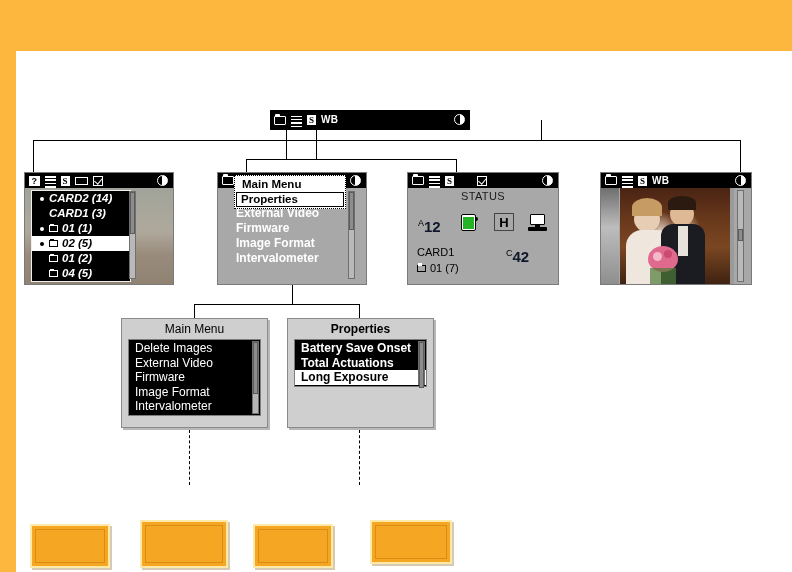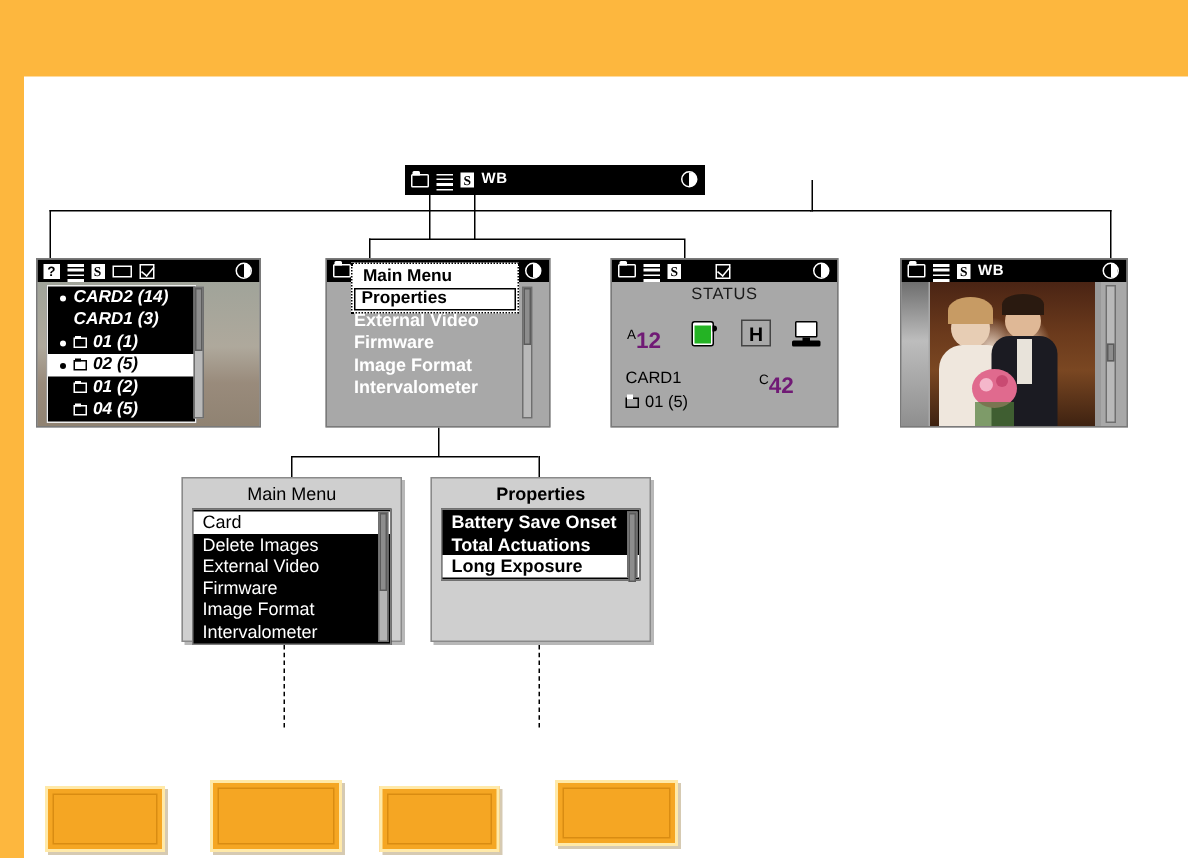--- a/index.html
+++ b/index.html
@@ -173,21 +173,21 @@
     font-size: 12px; font-weight: bold;
     color: #fff; line-height: 15px;
     white-space: nowrap;
   }
 
   
   .status-title {
     text-align: center; font-size: 11px; color: #1a1a1a;
     margin-top: 2px; letter-spacing: .4px;
   }
-  .st-num { font-size: 15px; font-weight: bold; color: #701a75; }
+  .st-num { font-size: 15px; font-weight: bold; color: #0f172a; }
   .st-sup { font-size: 9px; vertical-align: super; color: #000; }
   .st-small { font-size: 11px; color: #000; }
   .battery {
     width: 15px; height: 17px;
     border: 1.5px solid #000; border-radius: 2px;
     position: relative; background: #fff;
   }
   .battery .fill {
     position: absolute; left: 1px; right: 1px; bottom: 1px;
     height: 12px; background: #24b324;
@@ -435,21 +435,21 @@
       </div>
       <div style="position:absolute; left:86px; top:23px;" class="hbox">H</div>
       <div style="position:absolute; left:120px; top:24px;" class="computer">
         <div class="scr"></div>
           <div class="neck"></div>
           <div class="base"></div>
       </div>
       <div class="st-small" style="position:absolute; left:9px; top:56px;">CARD1</div>
       <div style="position:absolute; left:9px; top:72px; display:flex; align-items:center; gap:3px;">
         <span class="fold" style="border-color:#000;"></span>
-        <span class="st-small">01 (5)</span>
+        <span class="st-small">01 (7)</span>
       </div>
       <div style="position:absolute; left:98px; top:58px;">
         <span class="st-sup">C</span><span class="st-num">42</span>
       </div>
     </div>
   </div>
 
   <div class="panel" style="left:600px; top:172px; width:152px; height:113px;">
     <div class="titlebar">
       <span class="ic ic-folder"></span>
@@ -483,21 +483,20 @@
       <div style="position:absolute; left:129px; top:0; width:4px; height:98px; background:#9a9a9a;"></div>
       <div class="lcd-scroll" style="left:136px; top:2px; height:92px;">
         <div class="thumb" style="top:38px; height:12px;"></div>
       </div>
     </div>
   </div>
 
   <div class="dlg" style="left:121px; top:318px; width:147px; height:110px;">
     <div class="dlg-title">Main Menu</div>
     <div class="dlg-list">
-      <div class="drow sel">Card</div>
       <div class="drow">Delete Images</div>
       <div class="drow">External Video</div>
       <div class="drow">Firmware</div>
       <div class="drow">Image Format</div>
       <div class="drow">Intervalometer</div>
       <div class="dlg-sb">
         <div class="thumb" style="height:52px;"></div>
       </div>
     </div>
   </div>

